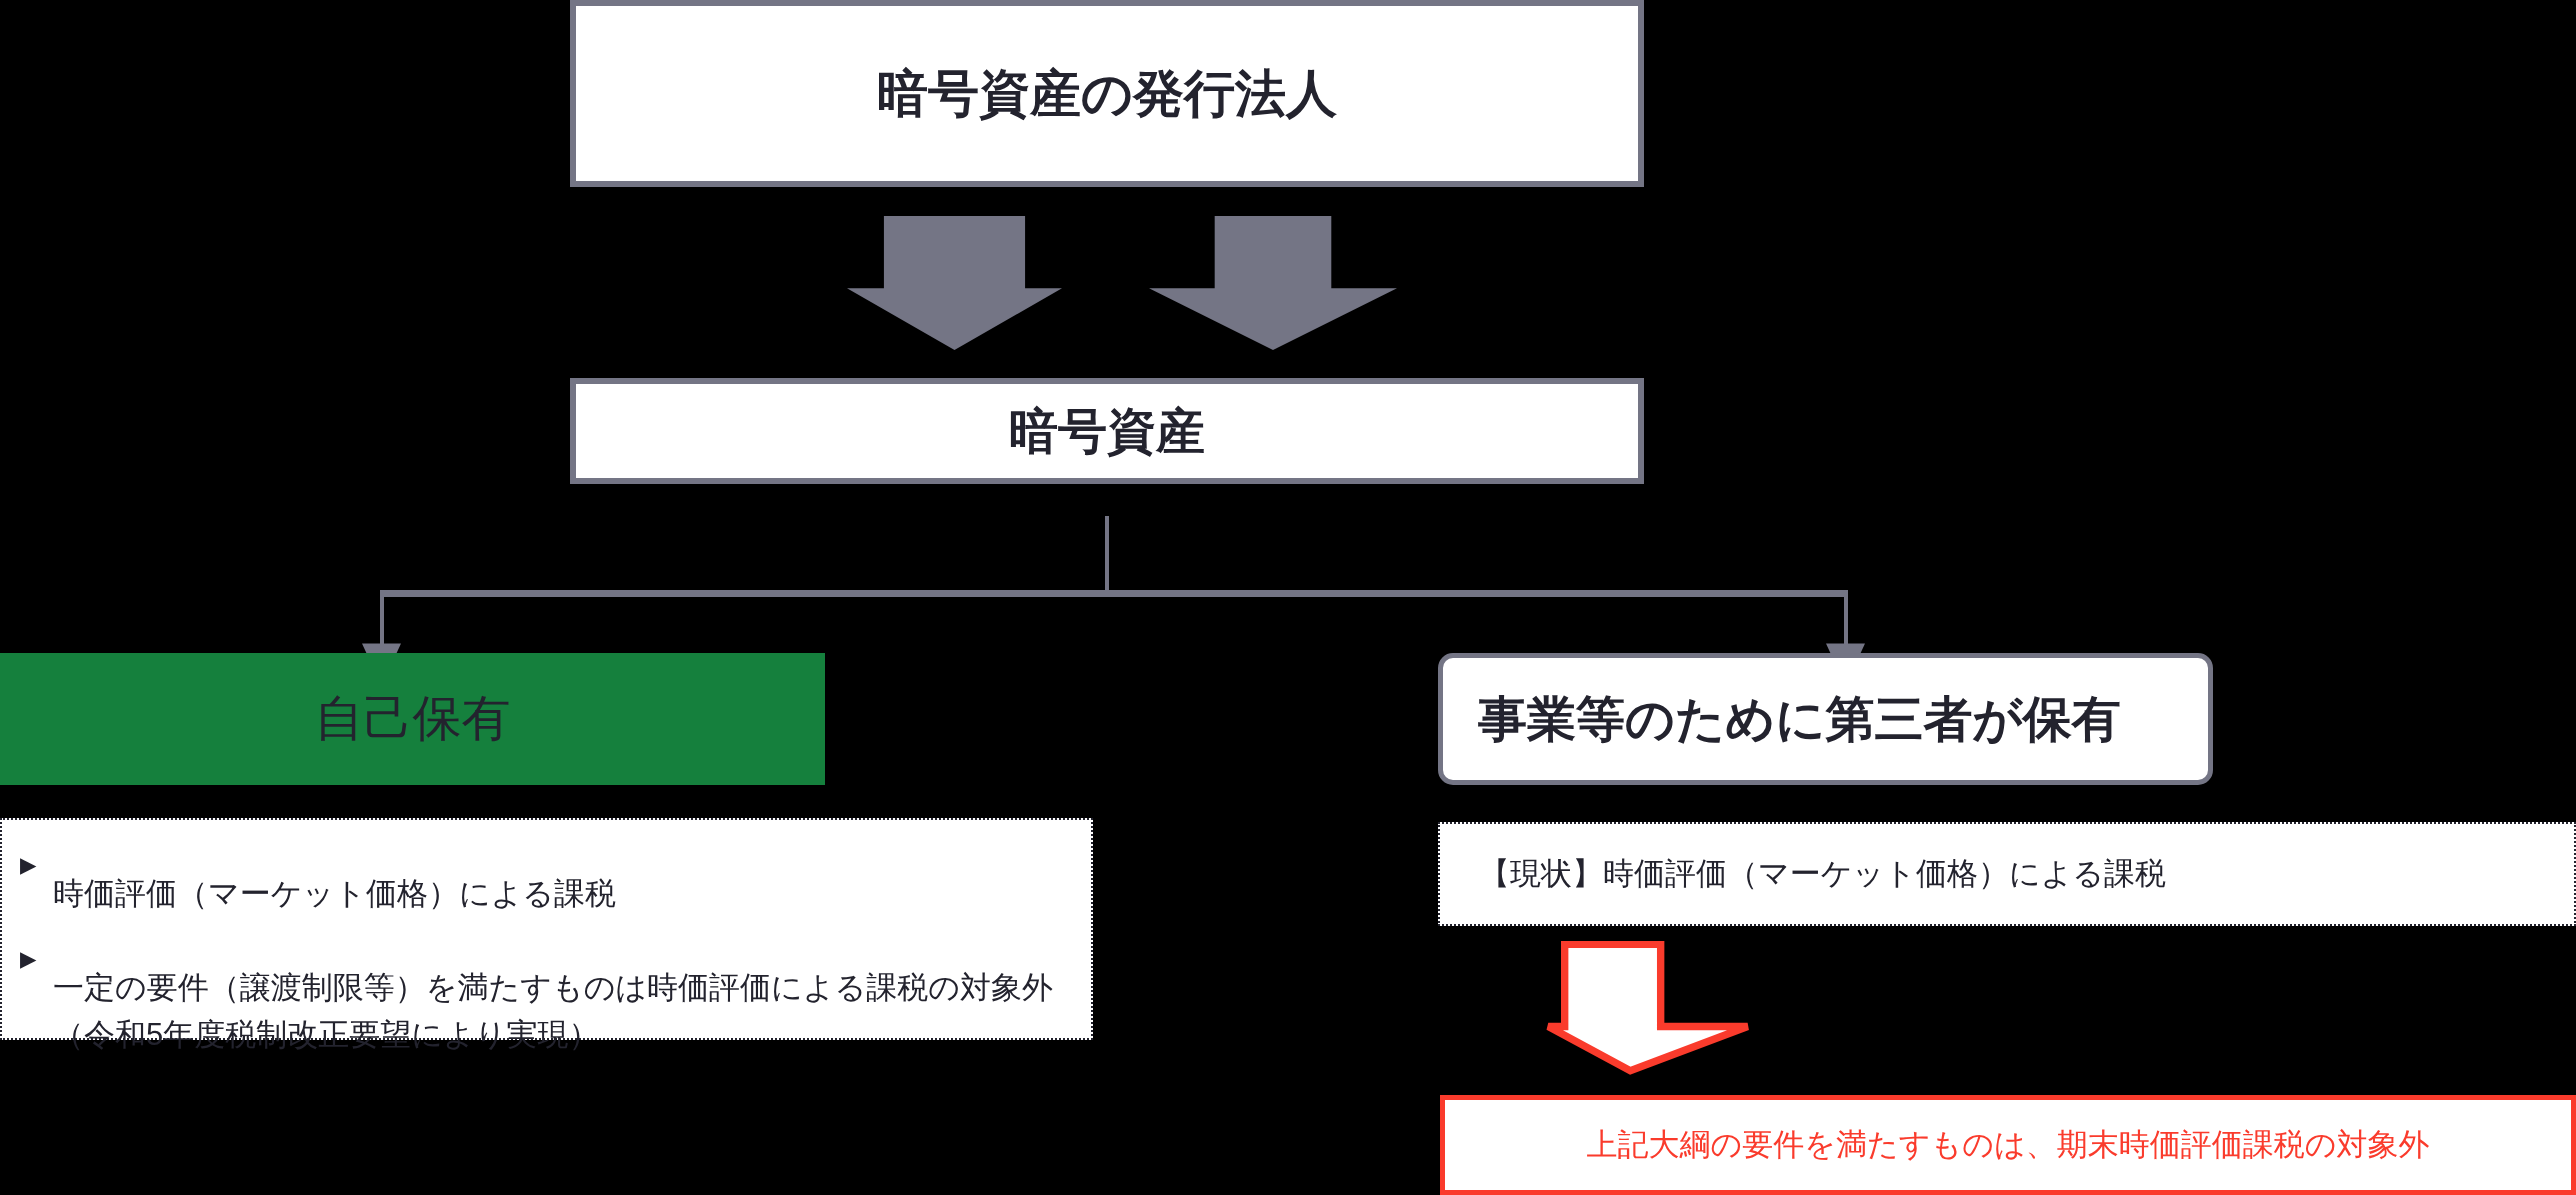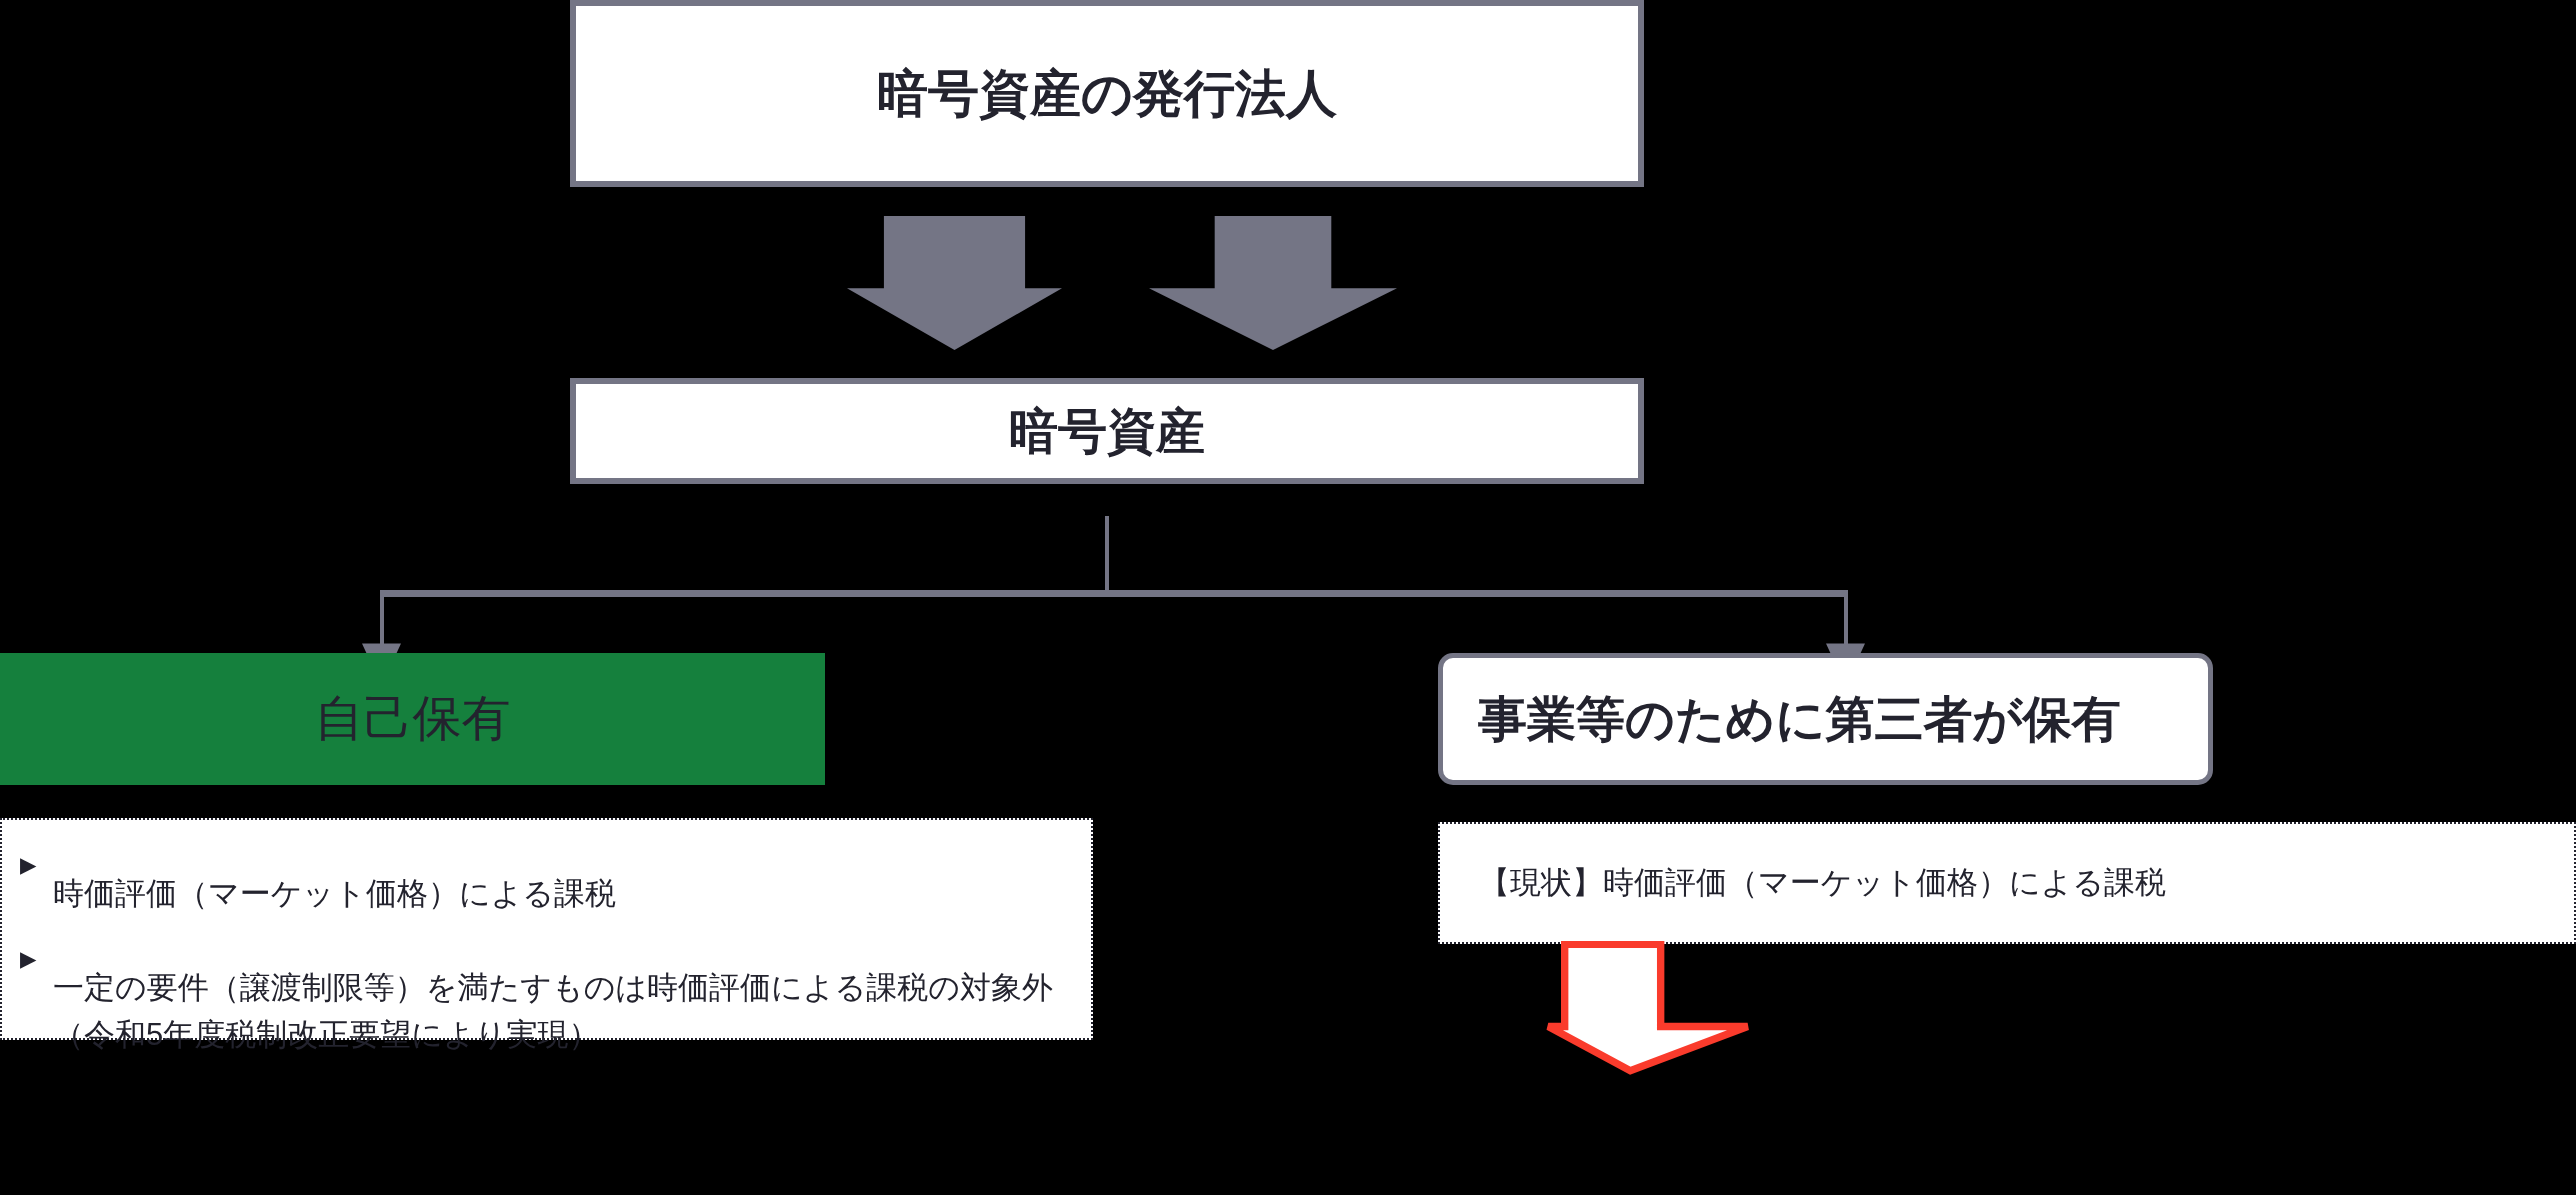--- a/index.html
+++ b/index.html
@@ -71,21 +71,21 @@
     background: #FFFFFF;
     border: 2.5px dotted #23232E;
     color: #23232E;
     box-sizing: border-box;
   }
   #note-self {
     left: 0px; top: 818px; width: 1093px; height: 222px;
     padding: 25px 28px 0 18px;
   }
   #note-third {
-    left: 1438px; top: 822px; width: 1138px; height: 122px;
+    left: 1438px; top: 822px; width: 1138px; height: 104px;
     padding: 0 0 0 39px;
     display: flex; align-items: center;
     font-size: 31px;
   }
 
   .bullet-row {
     display: flex;
     align-items: flex-start;
     font-size: 31px;
     line-height: 1.52;
@@ -179,15 +179,18 @@
   </div>
 
   <div class="abs notebox" id="note-third">
     <span>【現状】時価評価（マーケット価格）による課税</span>
   </div>
 
   <svg id="arrow-red" class="abs" style="left:1545px; top:941px;" width="210" height="134" viewBox="0 0 256 163">
     <polygon points="24,4 141,4 141,104 247,104 104,158 4,104 24,104" fill="#FFFFFF" stroke="#FA3B2C" stroke-width="9" stroke-linejoin="miter"></polygon>
   </svg>
 
+  <div class="abs" id="box-result">
+    <span>上記大綱の要件を満たすものは、期末時価評価課税の対象外</span>
+  </div>
 
 </div>
 
 
 </body></html>

